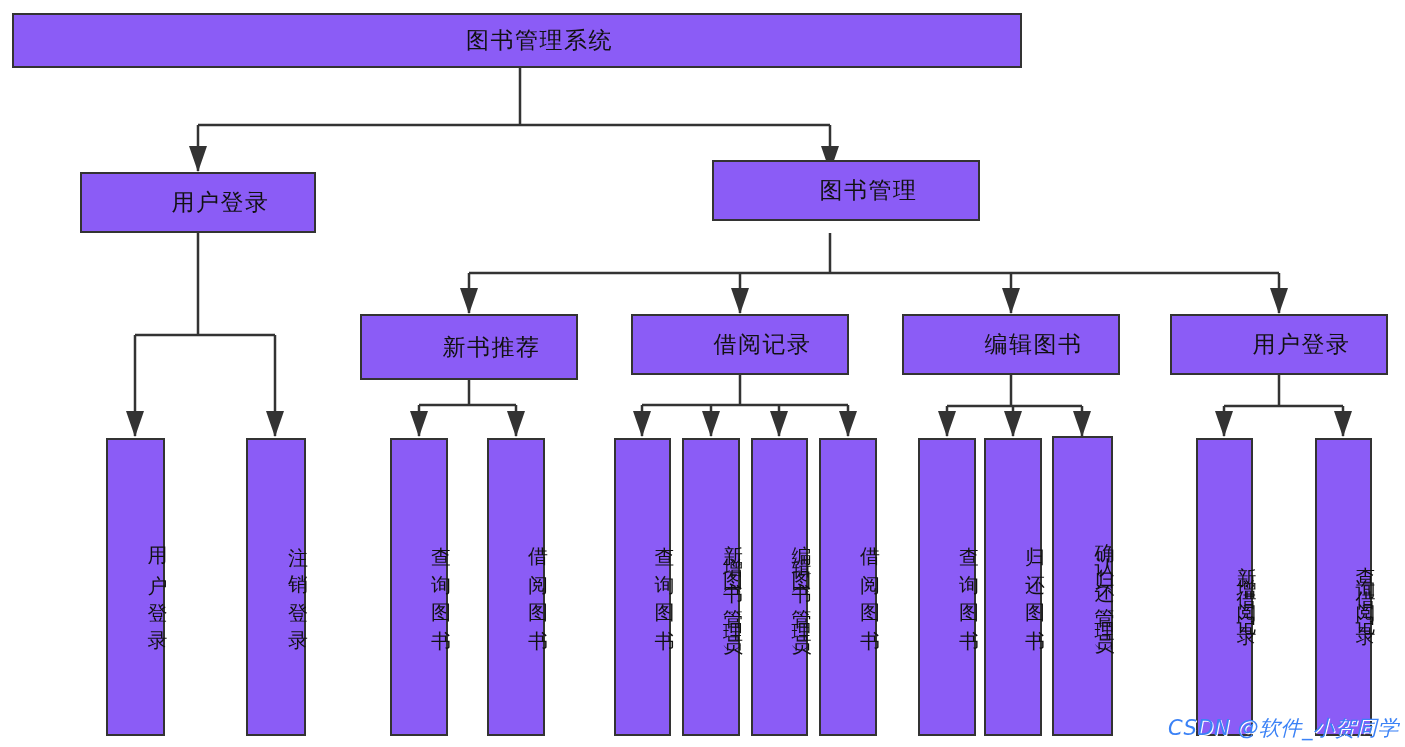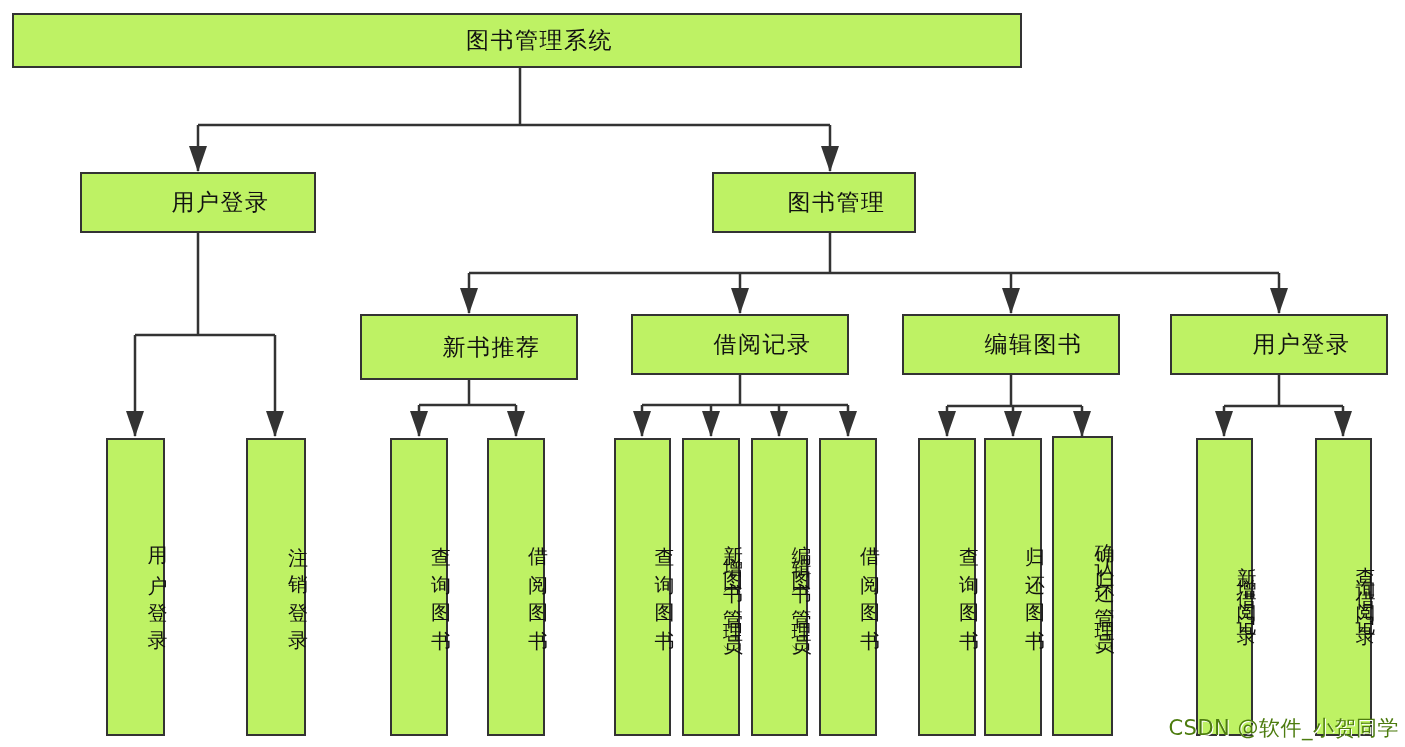--- a/index.html
+++ b/index.html
@@ -3,37 +3,38 @@
 <meta charset="utf-8">
 <style>
   html,body{margin:0;padding:0;background:#ffffff;}
   #canvas{
     position:relative;width:1405px;height:747px;background:#ffffff;
     font-family:"DejaVu Sans","Liberation Sans",sans-serif;color:#111111;
     overflow:hidden;
   }
   #wires{position:absolute;left:0;top:0;width:1405px;height:747px;z-index:1;}
   .node{
-    position:absolute;background:#bef264;border:2.5px solid #333333;
+    position:absolute;background:#8b5cf6;border:2.5px solid #333333;
     box-sizing:border-box;display:flex;align-items:center;justify-content:center;
     z-index:2;
     padding-left:45px;
   }
   .node.h{font-size:23px;letter-spacing:1.5px;white-space:nowrap;}
   .node.v{
     writing-mode:vertical-rl;text-orientation:mixed;
     font-size:20px;line-height:1;
   }
   .v.short{letter-spacing:28px;}
   .v.mid{letter-spacing:12px;}
   .v.long{letter-spacing:13px;}
   .watermark{
     position:absolute;right:6px;bottom:5px;z-index:5;
-    font-size:21px;color:#4d7c0f;letter-spacing:0.5px;
+    font-size:21px;color:#3b82f6;letter-spacing:0.5px;
     text-shadow:1px 1px 0 #ffffff;
+    font-style:italic;
   }
 </style>
 </head>
 <body>
 
 <div id="canvas">
 
   <svg id="wires" viewBox="0 0 1405 747" xmlns="http://www.w3.org/2000/svg">
     <defs>
       <marker id="ah" markerUnits="userSpaceOnUse" markerWidth="26" markerHeight="18" viewBox="0 0 26 18" refX="25" refY="9" orient="auto">
@@ -73,21 +74,21 @@
 
       <path d="M1279,375 V406 M1224,406 H1343"></path>
       <line x1="1224" y1="406" x2="1224" y2="436" marker-end="url(#ah)"></line>
       <line x1="1343" y1="406" x2="1343" y2="436" marker-end="url(#ah)"></line>
     </g>
   </svg>
 
   <div class="node h" style="left:12px;top:13px;width:1010px;height:55px">图书管理系统</div>
 
   <div class="node h" style="left:80px;top:172px;width:236px;height:61px">用户登录</div>
-  <div class="node h" style="left:712px;top:172px;width:204px;height:61px">图书管理</div>
+  <div class="node h" style="left:712px;top:160px;width:268px;height:61px">图书管理</div>
 
   <div class="node h" style="left:360px;top:314px;width:218px;height:66px">新书推荐</div>
   <div class="node h" style="left:631px;top:314px;width:218px;height:61px">借阅记录</div>
   <div class="node h" style="left:902px;top:314px;width:218px;height:61px">编辑图书</div>
   <div class="node h" style="left:1170px;top:314px;width:218px;height:61px">用户登录</div>
 
   <div class="node v short" style="left:106px;top:438px;width:59px;height:298px">用户登录</div>
   <div class="node v short" style="left:246px;top:438px;width:60px;height:298px">注销登录</div>
 
   <div class="node v short" style="left:390px;top:438px;width:58px;height:298px">查询图书</div>

